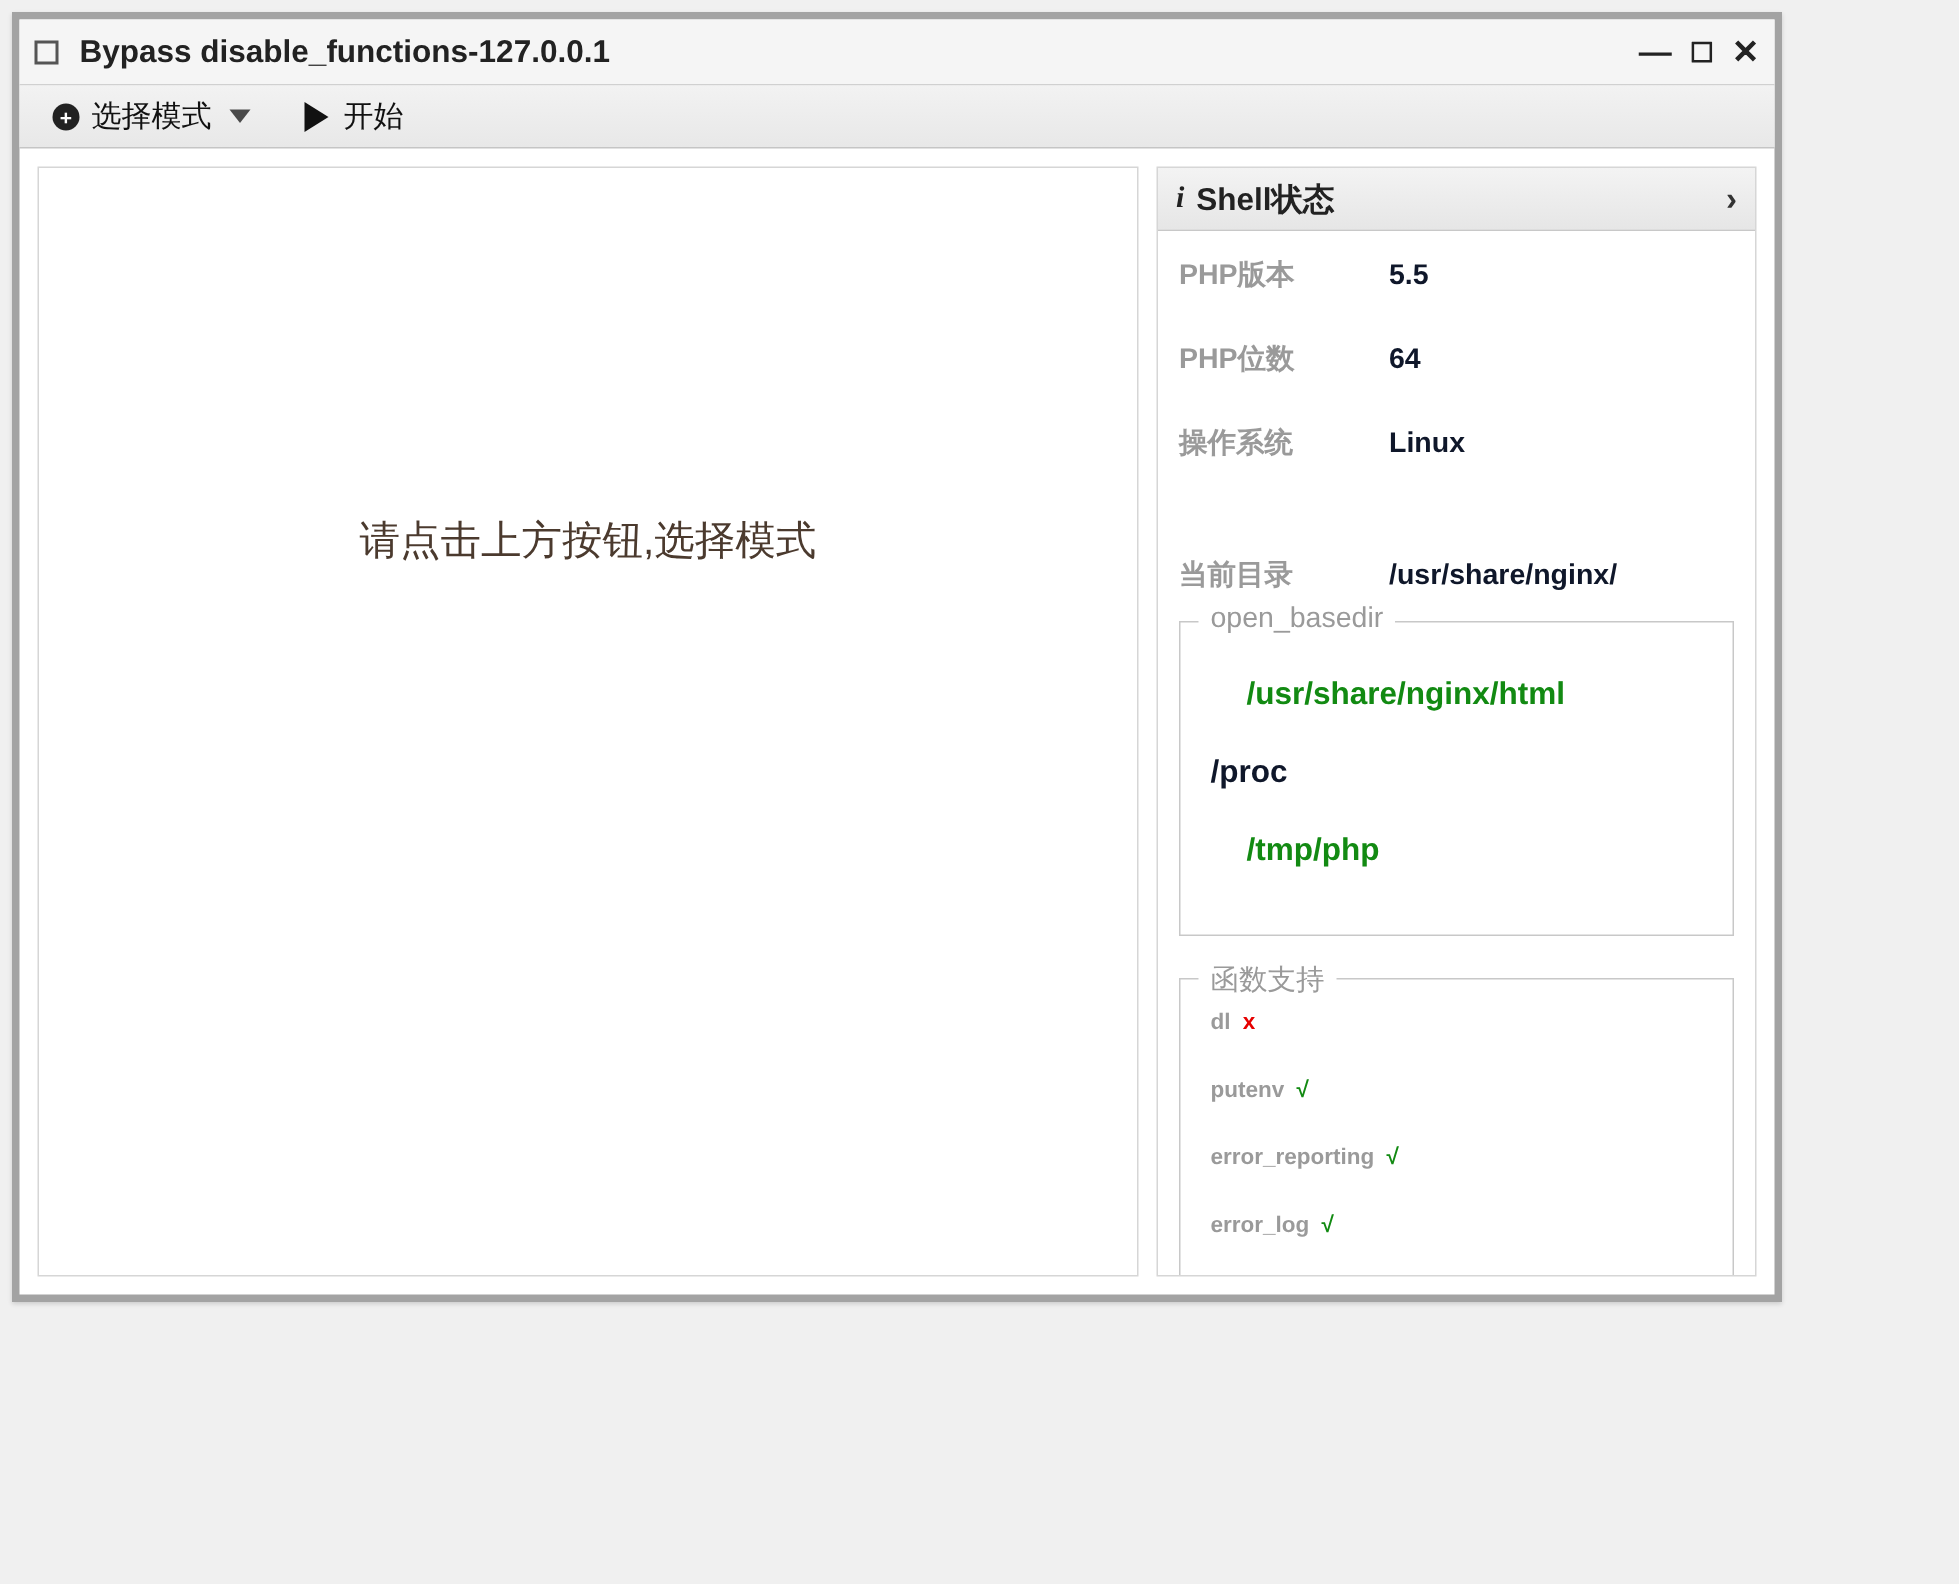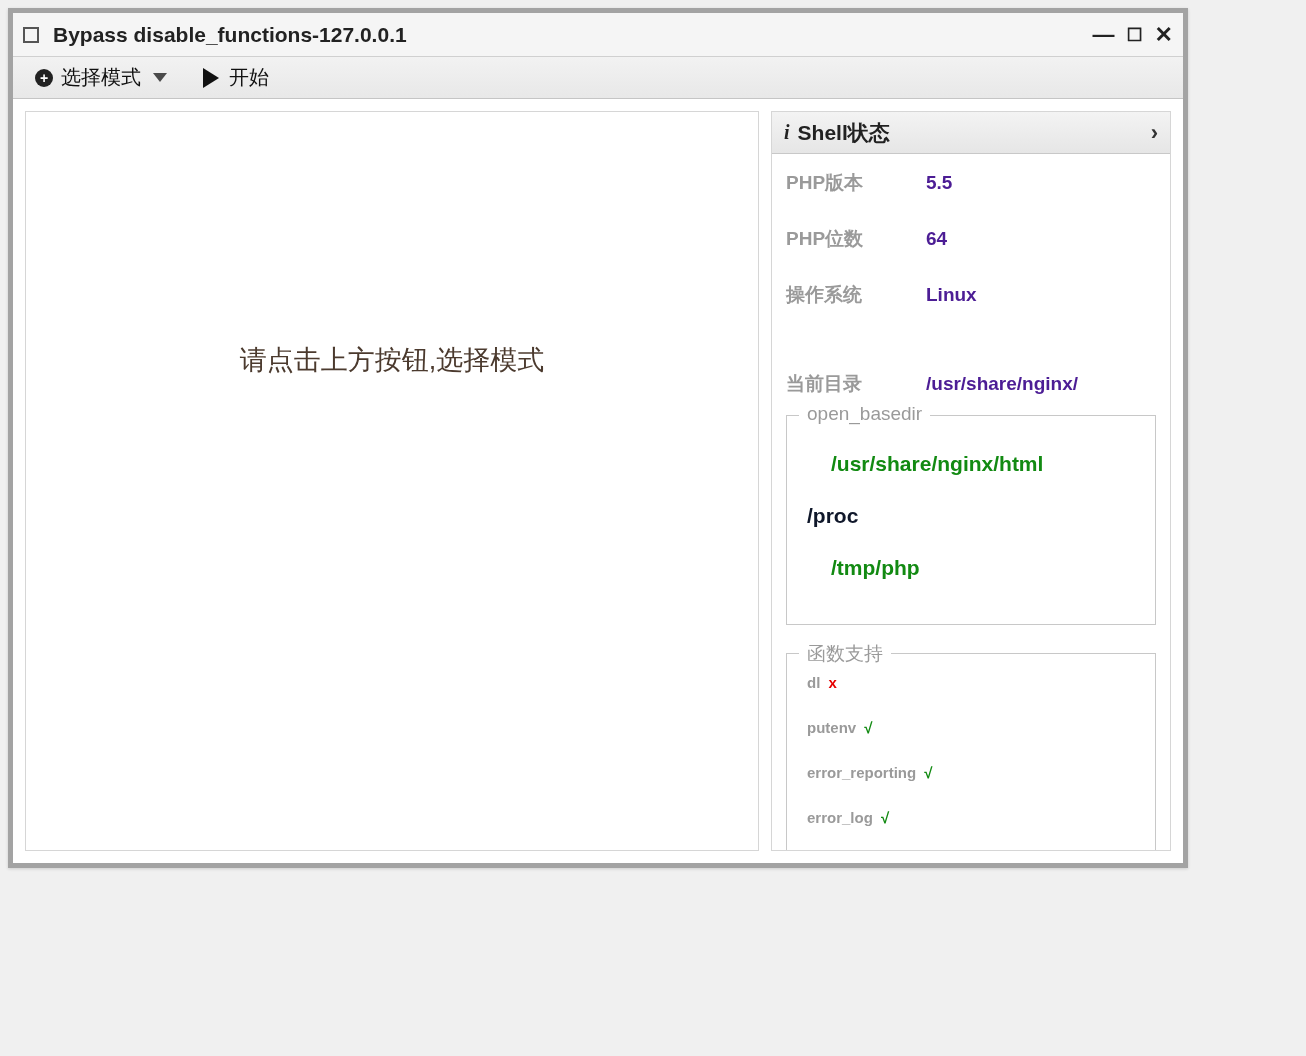--- a/index.html
+++ b/index.html
@@ -144,21 +144,21 @@
   margin-bottom: 30px;
   align-items: baseline;
 }
 .info-label {
   width: 140px;
   color: #9a9a9a;
   font-weight: bold;
 }
 .info-value {
   font-weight: bold;
-  color: #4c1d95;
+  color: #0f172a;
 }
 .fieldset {
   border: 1px solid #c8c8c8;
   padding: 18px 20px 16px 20px;
   margin-top: 8px;
   position: relative;
 }
 .fieldset-legend {
   position: absolute;
   top: -13px;

